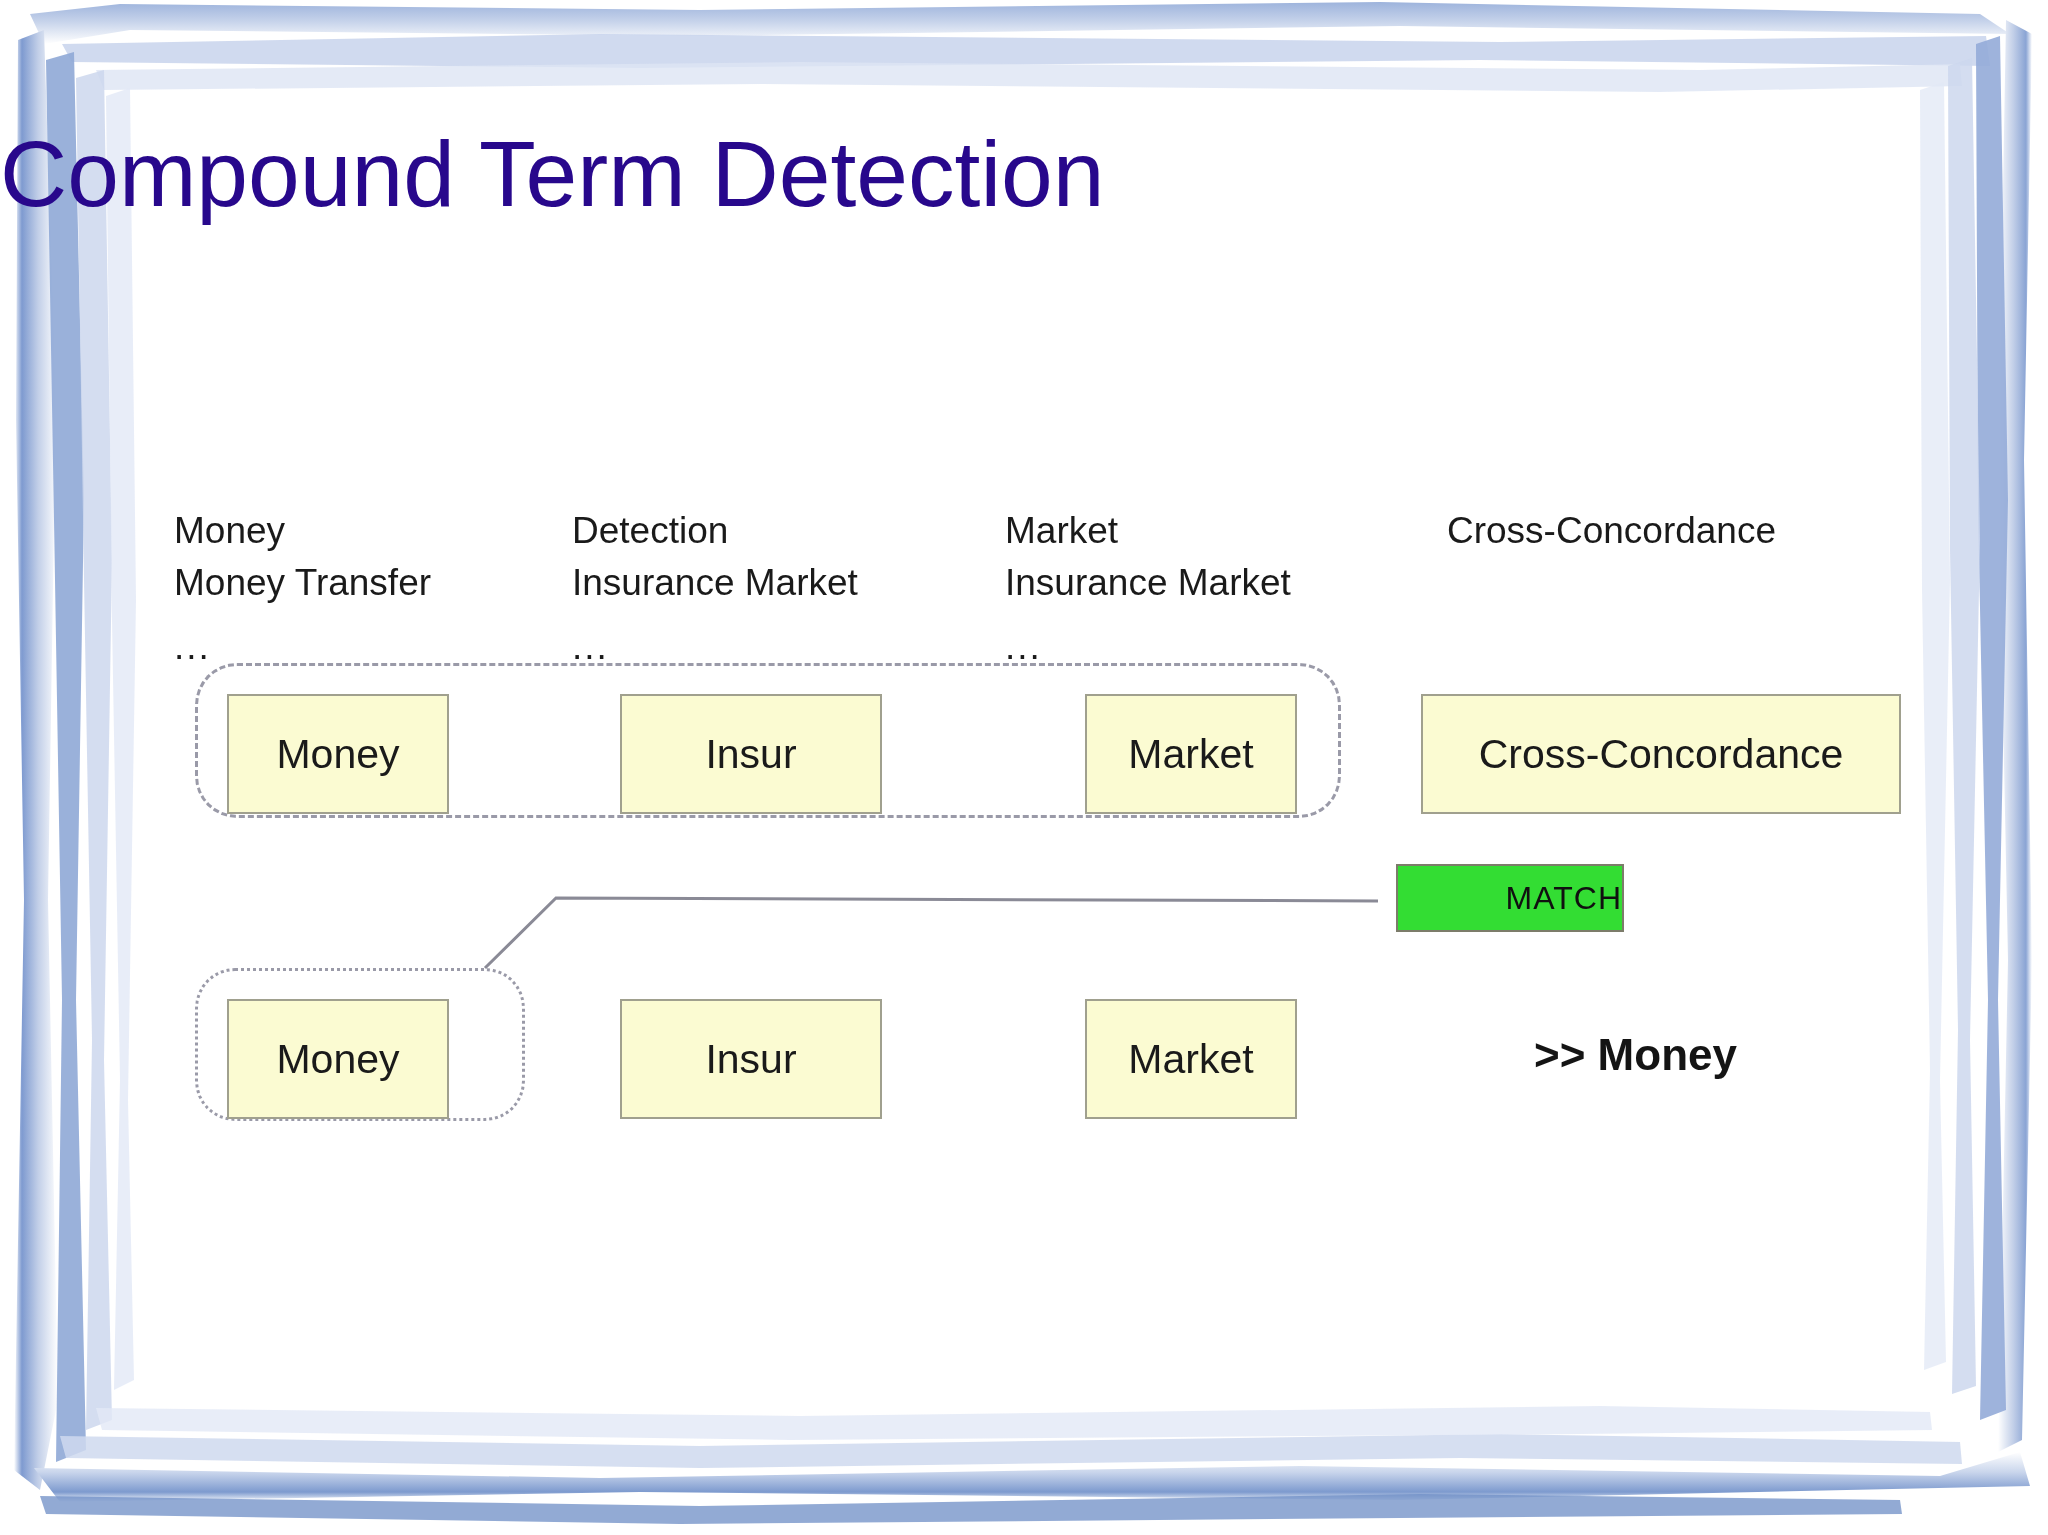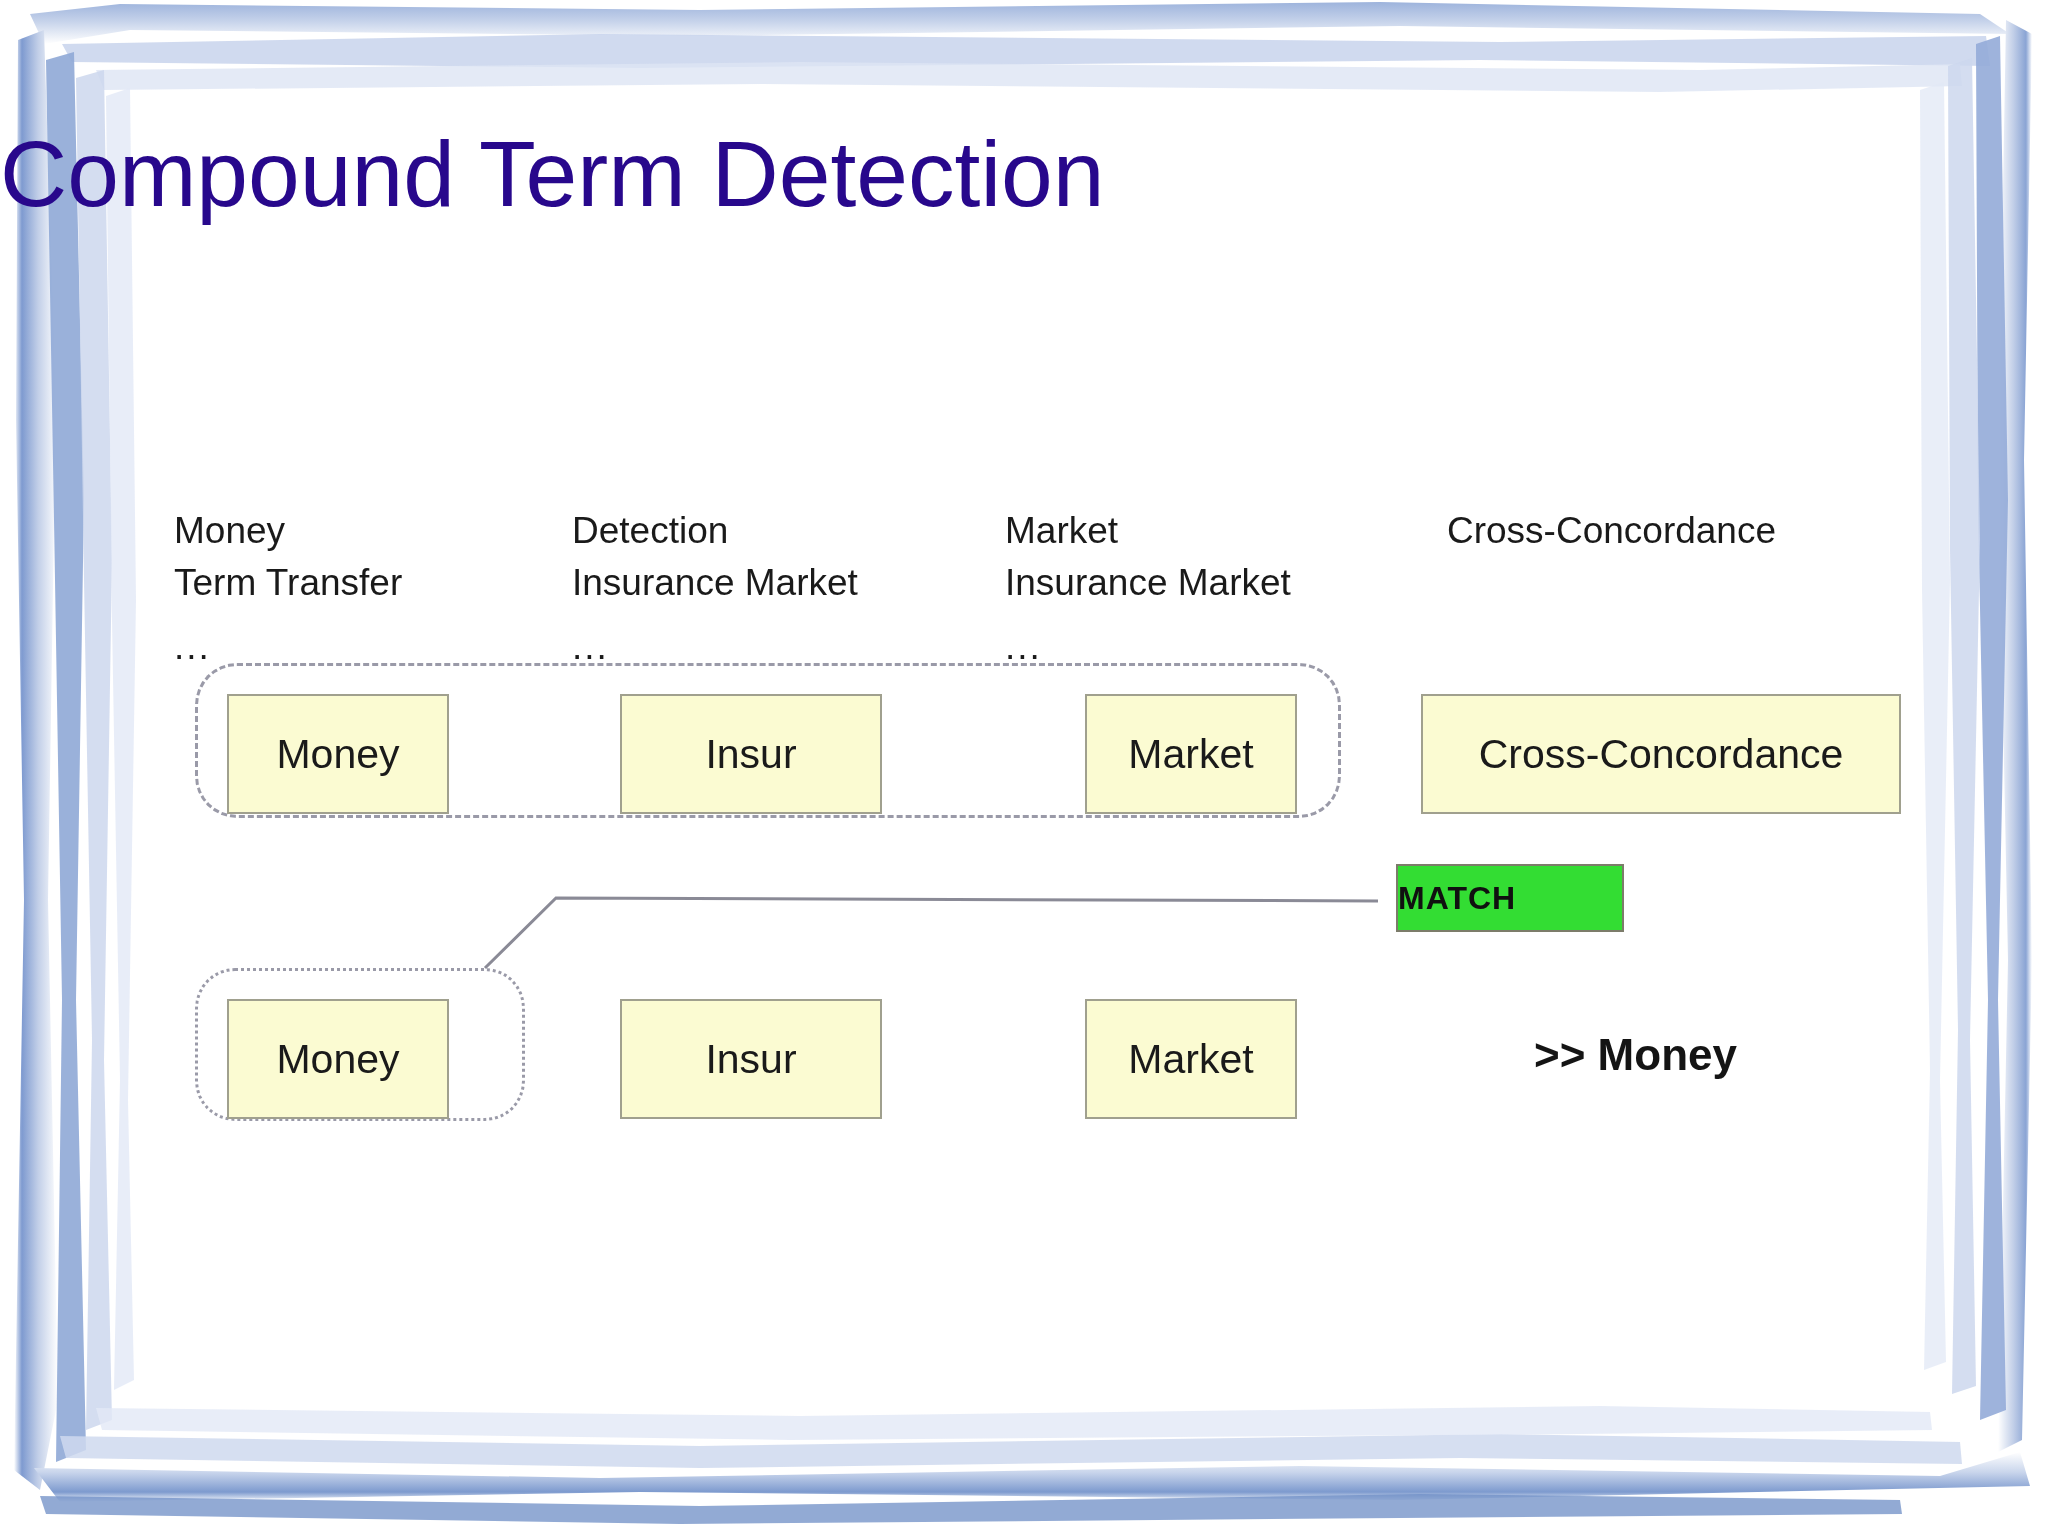--- a/index.html
+++ b/index.html
@@ -139,23 +139,23 @@
     position: absolute;
     left: 1396px;
     top: 864px;
     width: 228px;
     height: 68px;
     background: #33dd33;
     border: 2px solid #7c7c6a;
     box-sizing: border-box;
     display: flex;
     align-items: center;
-    justify-content: flex-start;
+    justify-content: flex-end;
     font-size: 32px;
-    font-weight: bold;
+    font-weight: normal;
     color: #101010;
     letter-spacing: 1px;
   }
 
   
   #result-text {
     position: absolute;
     left: 1510px;
     top: 1030px;
     font-size: 44px;
@@ -216,21 +216,21 @@
     <path d="M 34,1468 L 600,1478 L 1300,1466 L 1940,1476 L 2020,1452 L 2030,1486 L 1400,1500 L 640,1492 L 60,1502 Z" fill="url(#gBottom)"></path>
     <path d="M 60,1436 L 700,1446 L 1500,1434 L 1960,1442 L 1962,1464 L 1460,1458 L 700,1468 L 66,1458 Z" fill="#cfd9ee" opacity="0.85"></path>
     <path d="M 96,1408 L 800,1416 L 1600,1406 L 1930,1412 L 1932,1430 L 1580,1434 L 790,1440 L 102,1430 Z" fill="#e2e8f6" opacity="0.8"></path>
     <path d="M 40,1496 L 700,1506 L 1420,1494 L 1900,1500 L 1902,1514 L 1400,1518 L 680,1524 L 46,1514 Z" fill="#6e8dc6" opacity="0.75"></path>
   </svg>
 
   <div class="slide-title">Compound Term Detection</div>
 
   <div class="col-text" id="col-text-0">
     <span class="line">Money</span>
-    <span class="line">Term Transfer</span>
+    <span class="line">Money Transfer</span>
     <span class="ellipsis">...</span>
   </div>
 
   <div class="col-text" id="col-text-1">
     <span class="line">Detection</span>
     <span class="line">Insurance Market</span>
     <span class="ellipsis">...</span>
   </div>
 
   <div class="col-text" id="col-text-2">

